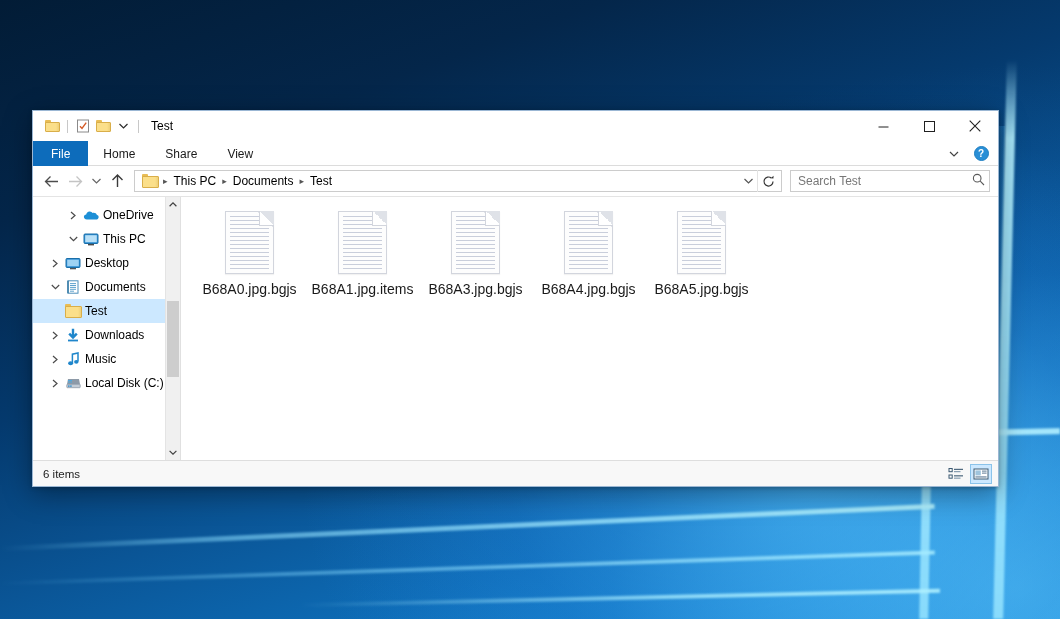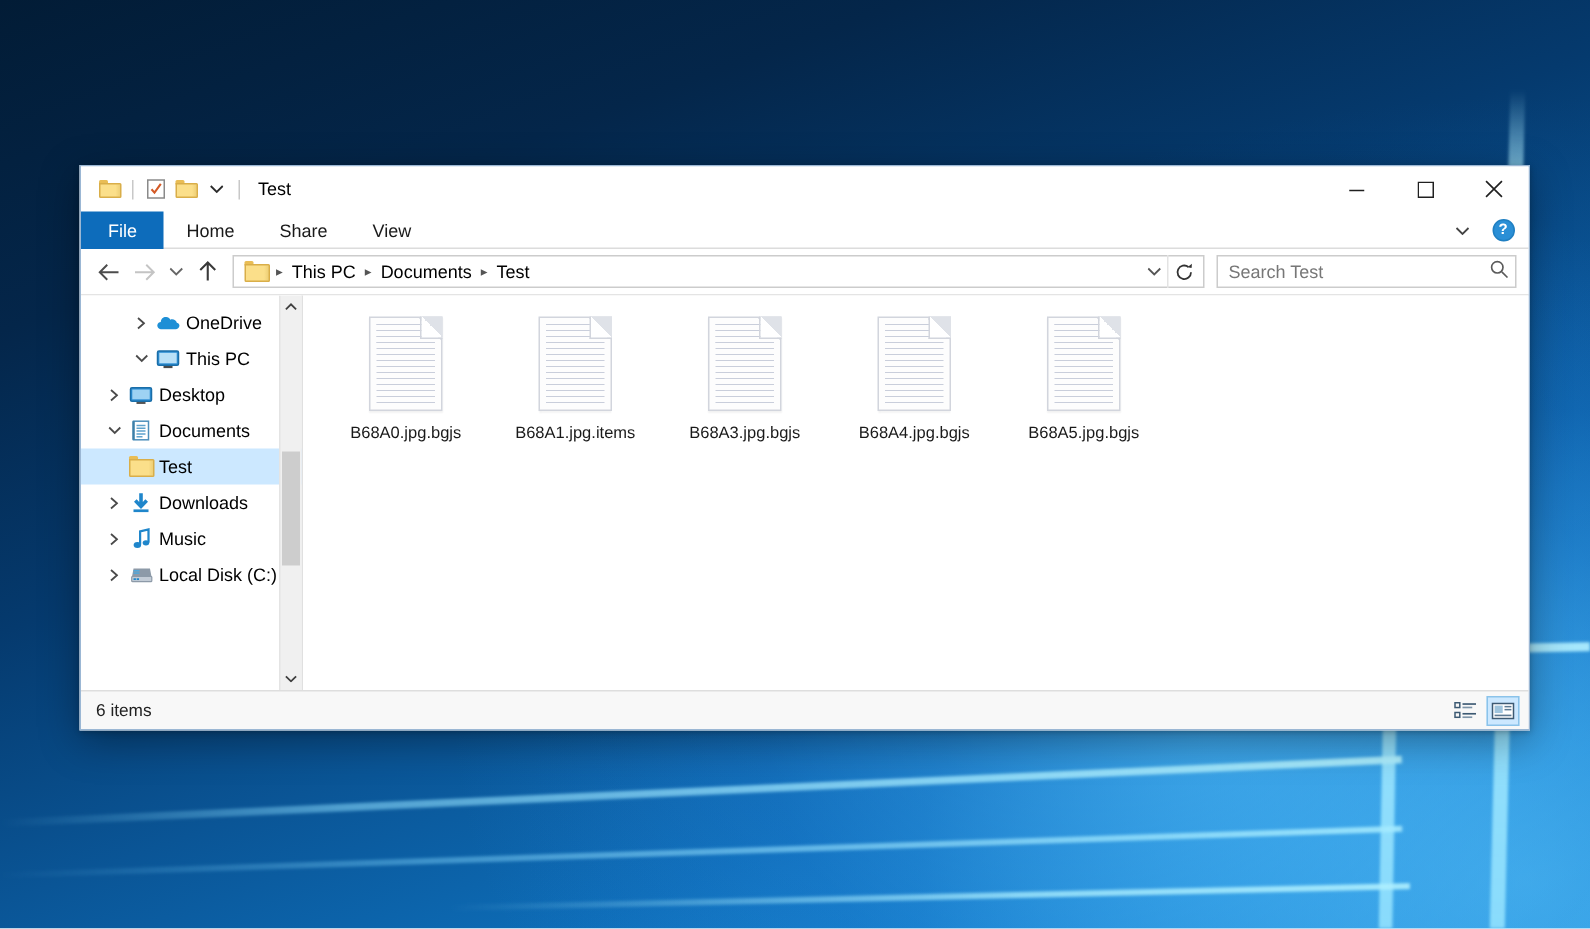--- a/index.html
+++ b/index.html
@@ -42,21 +42,21 @@
            transform: rotate(-1.3deg);
            background: linear-gradient(90deg, rgba(150,228,255,0) 0%, rgba(165,235,255,.80) 60%, rgba(175,240,255,.9) 100%); }
   .wp-pane {
     position: absolute; left: 930px; top: 126px; width: 72px; height: 300px;
     background: linear-gradient(180deg, rgba(70,185,255,.22), rgba(40,150,235,.08));
     transform: skewX(-1.2deg); pointer-events: none;
   }
 
   
   #explorer {
-    position: absolute; left: 53px; top: 110px; width: 967px; height: 377px;
+    position: absolute; left: 32px; top: 110px; width: 967px; height: 377px;
     background: #ffffff;
     border: 1px solid #9bb7d4;
     box-shadow: 0 7px 26px rgba(0,0,0,.36), 0 1px 4px rgba(0,0,0,.25);
     display: flex; flex-direction: column;
     font-size: 12px; color: #000;
   }
 
   
   .titlebar {
     height: 30px; background: #ffffff; display: flex; align-items: center;
@@ -206,21 +206,21 @@
     position: absolute; left: 4px; top: 4px; width: 24px; height: 13px;
     background: repeating-linear-gradient(
       to bottom,
       #c9cedb 0px, #c9cedb 1px,
       rgba(255,255,255,0) 1px, rgba(255,255,255,0) 4px);
   }
   .doc-icon .mask {
     position: absolute; right: 0; top: 0; width: 15px; height: 15px;
     background: linear-gradient(225deg, #e2e5ea 0%, #e2e5ea 50%, rgba(255,255,255,0) 50%);
   }
-  .fname { font-size: 11px; color: #1a1a1a; line-height: 14px; padding: 1px 3px; }
+  .fname { font-size: 14px; color: #1a1a1a; line-height: 14px; padding: 1px 3px; }
 
   
   .statusbar {
     height: 26px; flex: none; background: #f8f8f8; border-top: 1px solid #dedede;
     display: flex; align-items: center; padding: 0 6px 0 10px;
     font-size: 11.5px; color: #222;
   }
   .status-spacer { flex: 1; }
   .viewbtns { display: flex; align-items: center; gap: 3px; }
   .viewbtn {

